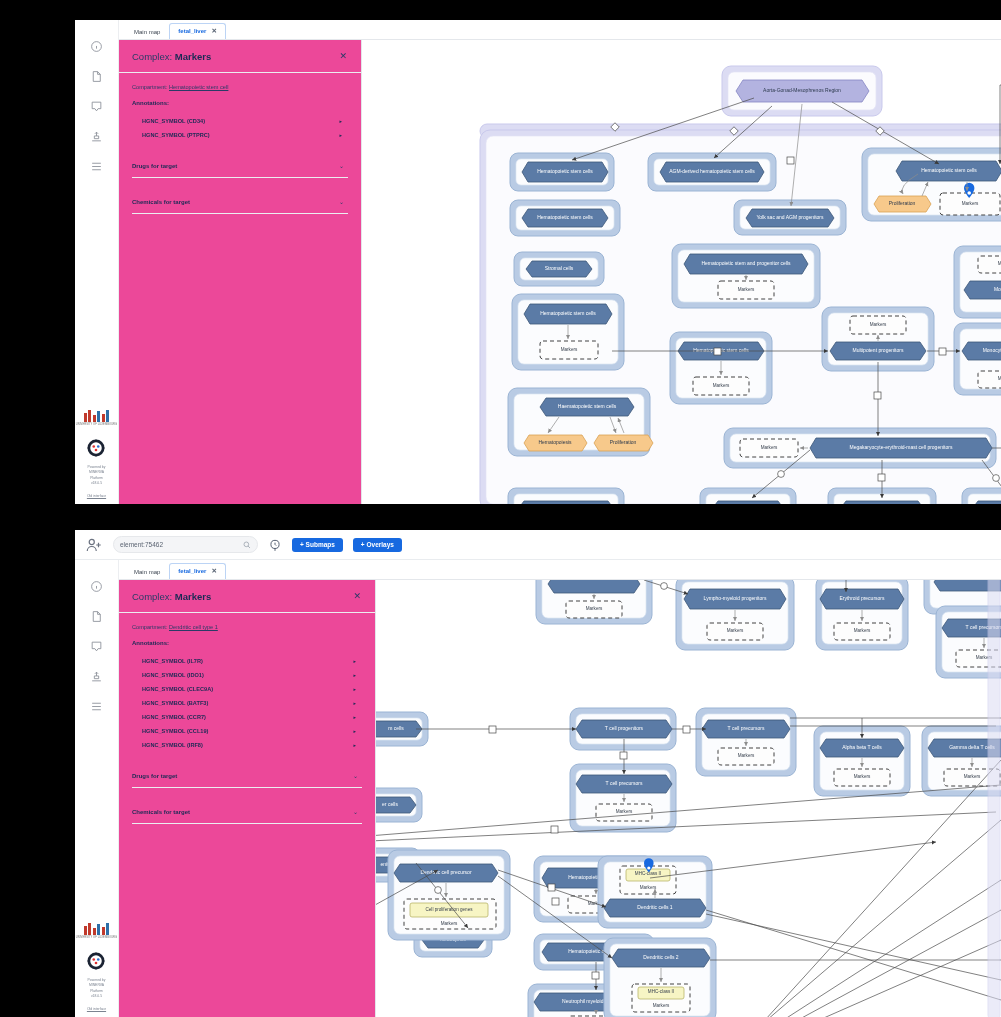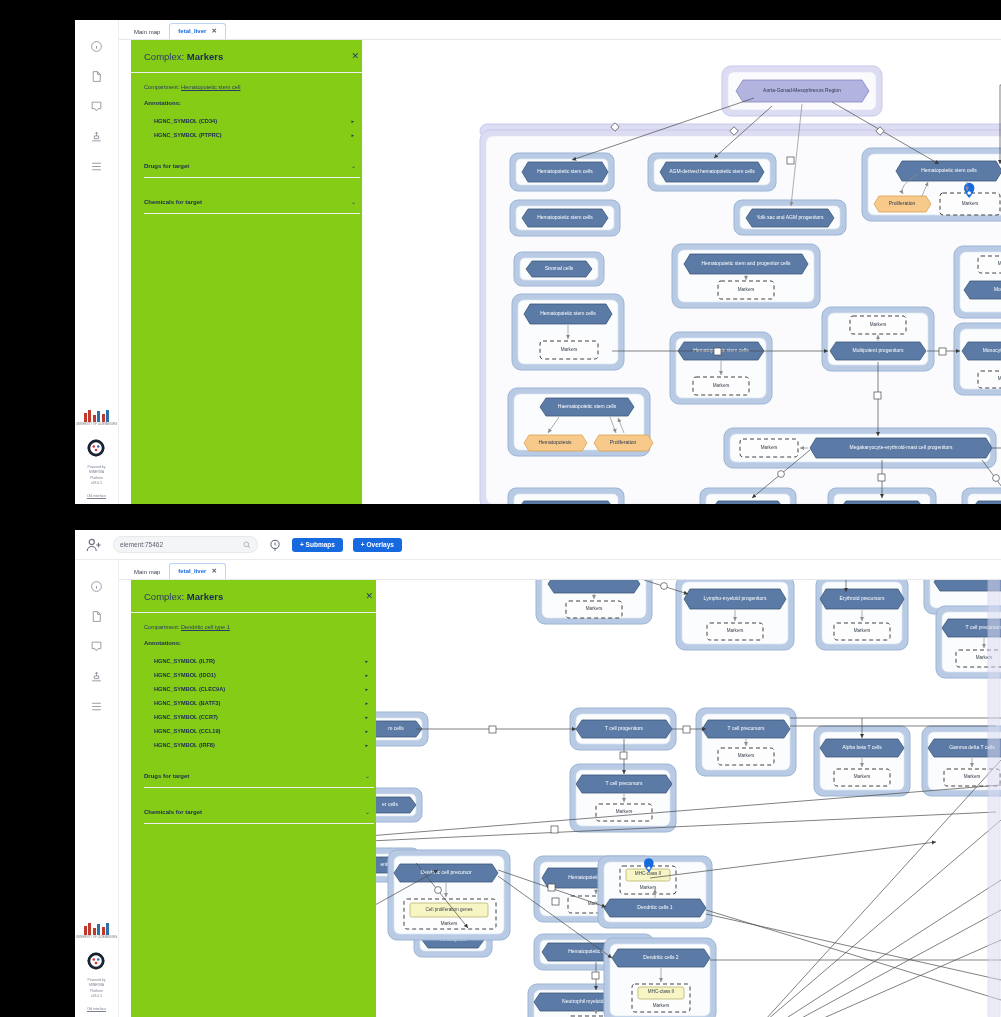--- a/index.html
+++ b/index.html
@@ -76,21 +76,21 @@
     display:flex; align-items:center; gap:5px; white-space:nowrap;
   }
   .tab.active {
     color:#1769e0; font-weight:bold; background:#fff;
     border-color:#bcd4f5; border-radius:3px 3px 0 0;
   }
   .tab .x { font-size:6.5px; color:#5a6575; }
 
   
   .panel {
-    position:absolute; left:56px; background:#84cc16;
+    position:absolute; left:44px; background:#ec4899;
     border-right:1px solid #e2e5ea; overflow:hidden;
   }
   .win-top .panel { top:20px; width:243px; height:464px; }
   .win-bot .panel { top:50px; width:257px; height:437px; }
   .panel-head {
     height:33px; display:flex; align-items:center; justify-content:space-between;
     padding:0 14px 0 13px; border-bottom:1px solid #eceef1;
   }
   .panel-title { font-size:9.5px; color:#2b3a67; font-weight:normal; }
   .panel-title b { font-weight:bold; color:#1b2a55; }

